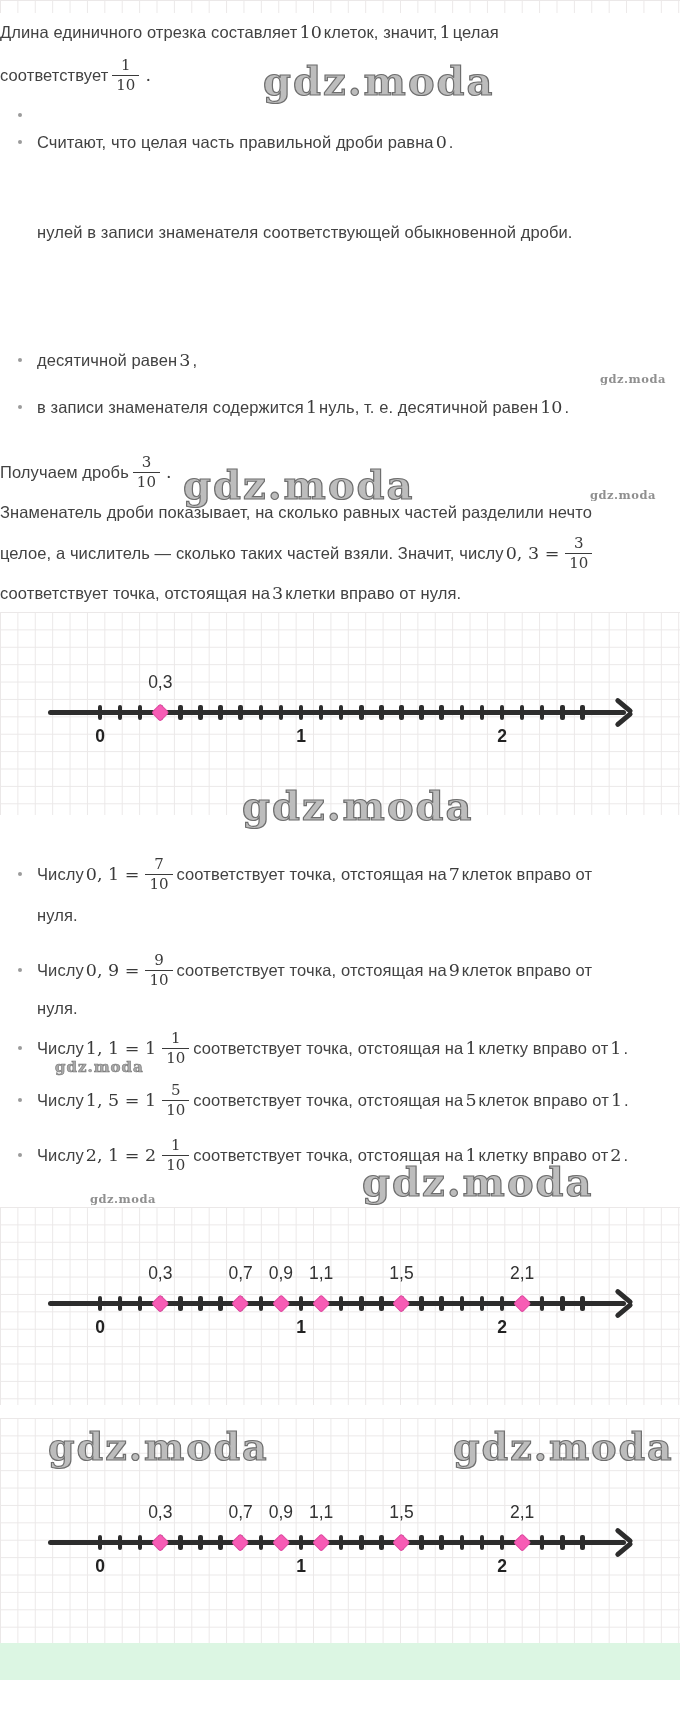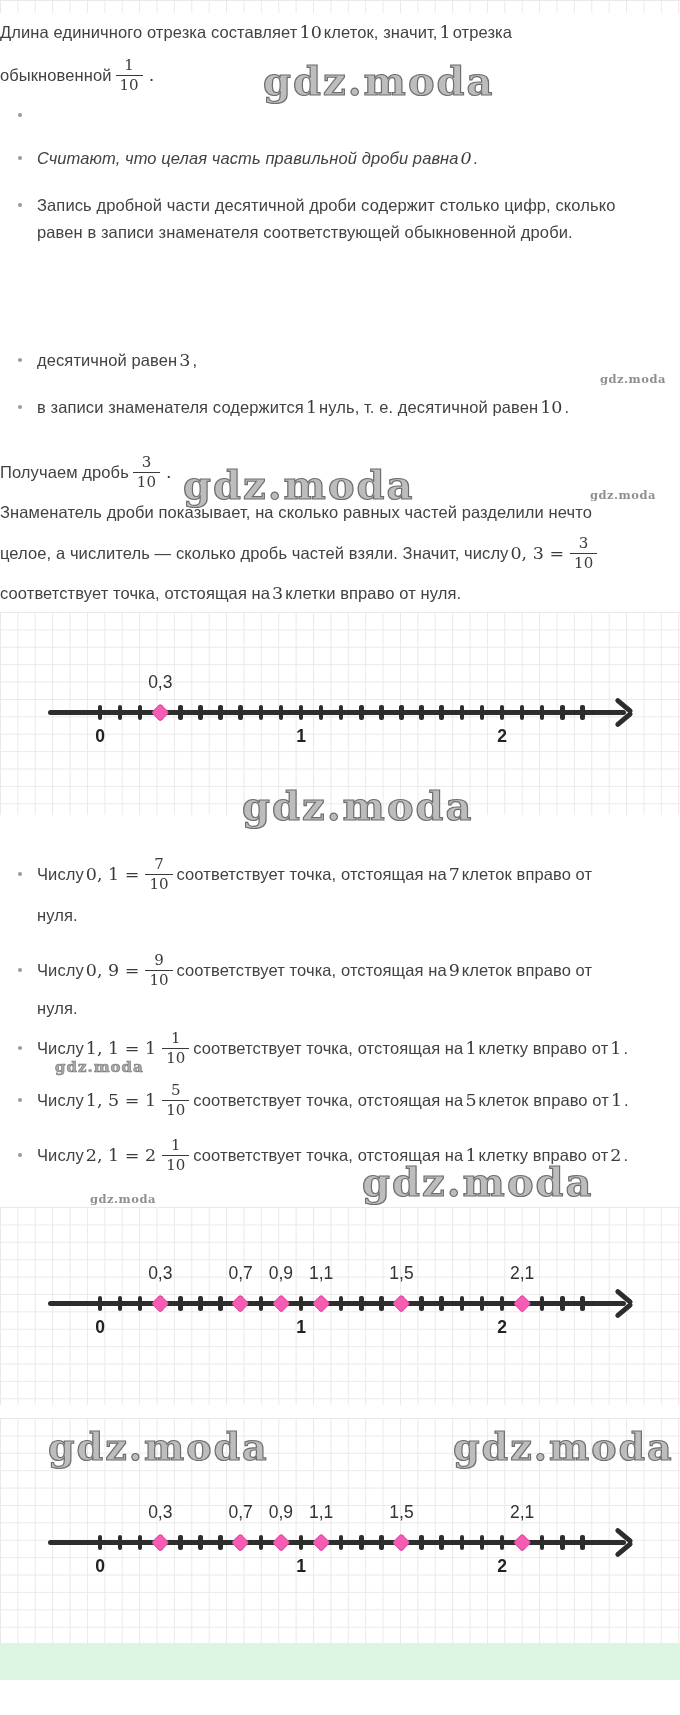--- a/index.html
+++ b/index.html
@@ -49,45 +49,41 @@
   <section class="text-sec" id="text1" style="height:599px">
     <div class="wm wm-big" style="left:263px;top:44px">gdz.moda</div>
     <div class="wm wm-big" style="left:183px;top:448px">gdz.moda</div>
     <div class="wm wm-tiny" style="left:600px;top:359px">gdz.moda</div>
     <div class="wm wm-tiny" style="left:590px;top:475px">gdz.moda</div>
   <div class="line" style="top: 6px; left: 0px;">
         <span class="t">Длина единичного отрезка составляет </span>
         <span class="math">10</span>
         <span class="t"> клеток, значит, </span>
         <span class="math">1</span>
-        <span class="t"> отрезка</span>
+        <span class="t"> целая</span>
       </div>
       <div class="line" style="top: 49px; left: 0px;">
-        <span class="t">обыкновенной </span>
+        <span class="t">соответствует </span>
         <span class="frac">
           <span class="fn">1</span>
           <span class="fd">10</span>
         </span>
         <span class="math">.</span>
       </div>
       <div class="line" style="top: 89px; left: 37px;">
         <span class="bullet"></span>
       </div>
-      <div class="line" style="top: 132px; left: 37px; font-style: italic;">
+      <div class="line" style="top: 116px; left: 37px;">
         <span class="bullet"></span>
         <span class="t">Считают, что целая часть правильной дроби равна </span>
         <span class="math">0</span>
         <span class="t">.</span>
       </div>
-      <div class="line" style="top: 179px; left: 37px;">
-        <span class="bullet"></span>
-        <span class="t">Запись дробной части десятичной дроби содержит столько цифр, сколько</span>
-      </div>
       <div class="line" style="top: 206px; left: 37px;">
-        <span class="t">равен в записи знаменателя соответствующей обыкновенной дроби.</span>
+        <span class="t">нулей в записи знаменателя соответствующей обыкновенной дроби.</span>
       </div>
       <div class="line" style="top: 334px; left: 37px;">
         <span class="bullet"></span>
         <span class="t">десятичной равен </span>
         <span class="math">3</span>
         <span class="t">,</span>
       </div>
       <div class="line" style="top: 381px; left: 37px;">
         <span class="bullet"></span>
         <span class="t">в записи знаменателя содержится </span>
@@ -101,21 +97,21 @@
         <span class="frac">
           <span class="fn">3</span>
           <span class="fd">10</span>
         </span>
         <span class="math">.</span>
       </div>
       <div class="line" style="top: 486px; left: 0px;">
         <span class="t">Знаменатель дроби показывает, на сколько равных частей разделили нечто</span>
       </div>
       <div class="line" style="top: 527px; left: 0px;">
-        <span class="t">целое, а числитель — сколько дробь частей взяли. Значит, числу </span>
+        <span class="t">целое, а числитель — сколько таких частей взяли. Значит, числу </span>
         <span class="math">0, 3 =</span>
         <span class="frac">
           <span class="fn">3</span>
           <span class="fd">10</span>
         </span>
       </div>
       <div class="line" style="top: 567px; left: 0px;">
         <span class="t">соответствует точка, отстоящая на </span>
         <span class="math">3</span>
         <span class="t"> клетки вправо от нуля.</span>

